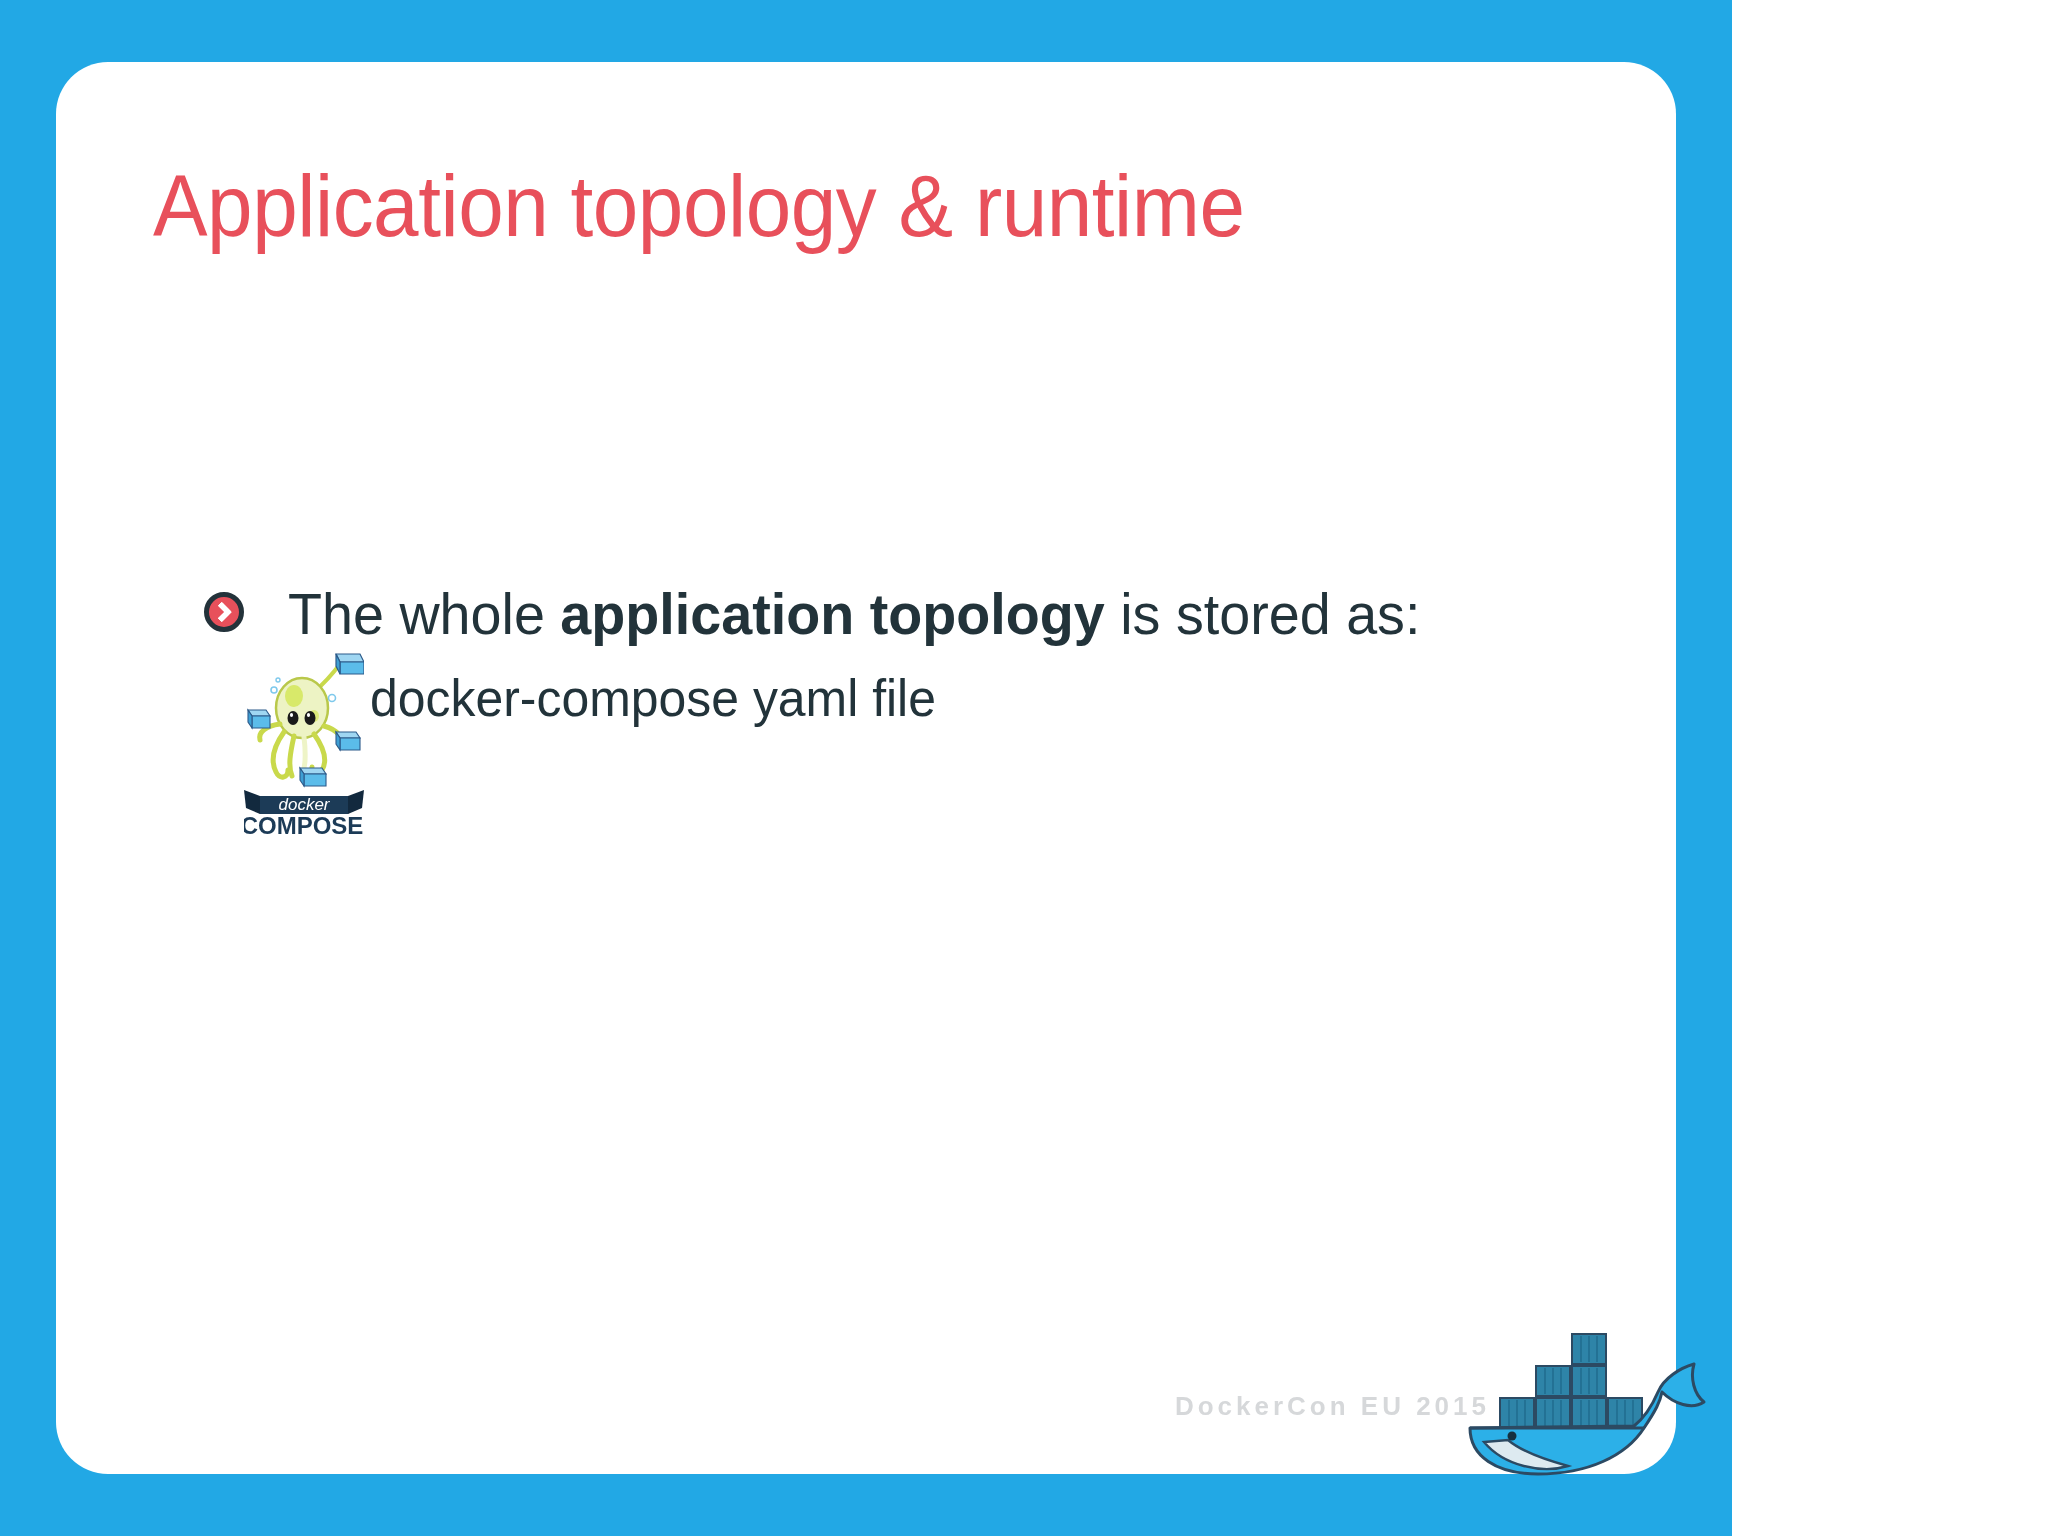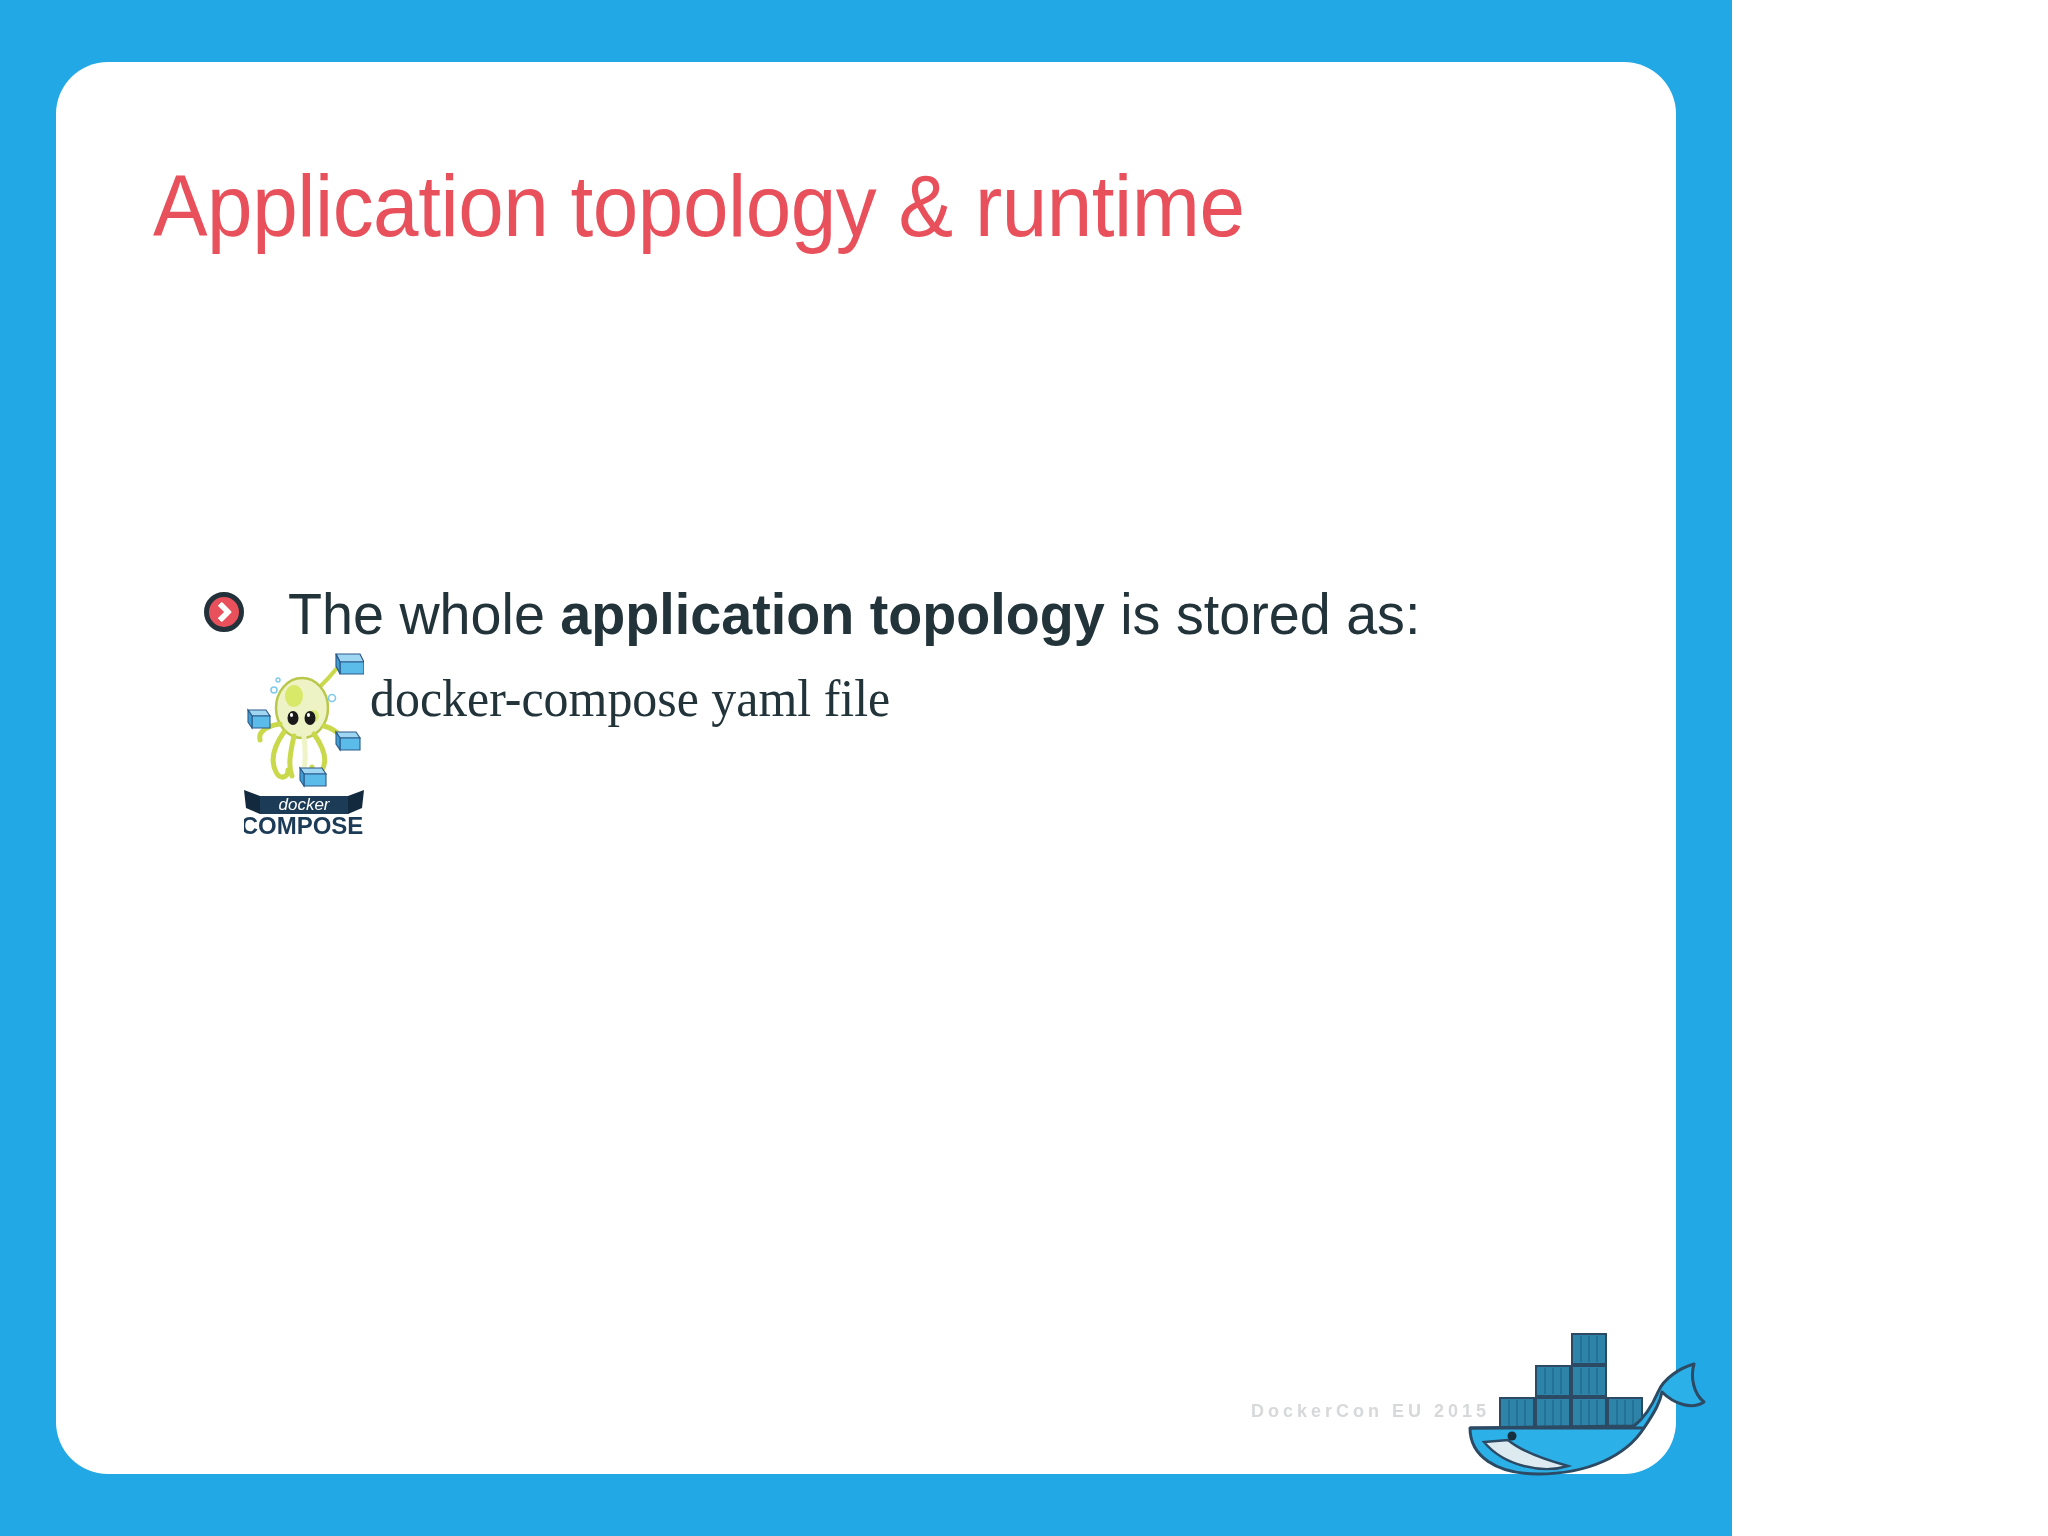--- a/index.html
+++ b/index.html
@@ -105,21 +105,20 @@
     position: absolute;
     left: 188px;
     top: 592px;
     width: 1740px;
   }
   .sub-row {
     position: relative;
     height: 90px;
     display: flex;
     align-items: center;
-    font-family: Liberation Serif, serif;
   }
   .sub-text {
     margin-left: 126px;
     font-size: 52px;
     line-height: 1.1;
     white-space: nowrap;
     transform: scaleX(0.96);
     transform-origin: left center;
   }
   .sub-text i { font-style: italic; }
@@ -145,21 +144,21 @@
     width: 1700px;
     white-space: normal;
   }
 
   
   #footer-text {
     position: absolute;
     right: 186px;
     bottom: 52px;
     color: #D6D8DA;
-    font-size: 18px;
+    font-size: 26px;
     font-weight: 700;
     letter-spacing: 4px;
     white-space: nowrap;
   }
   #whale-logo {
     position: absolute;
     right: -36px;
     bottom: -16px;
     width: 300px;
     height: 230px;

